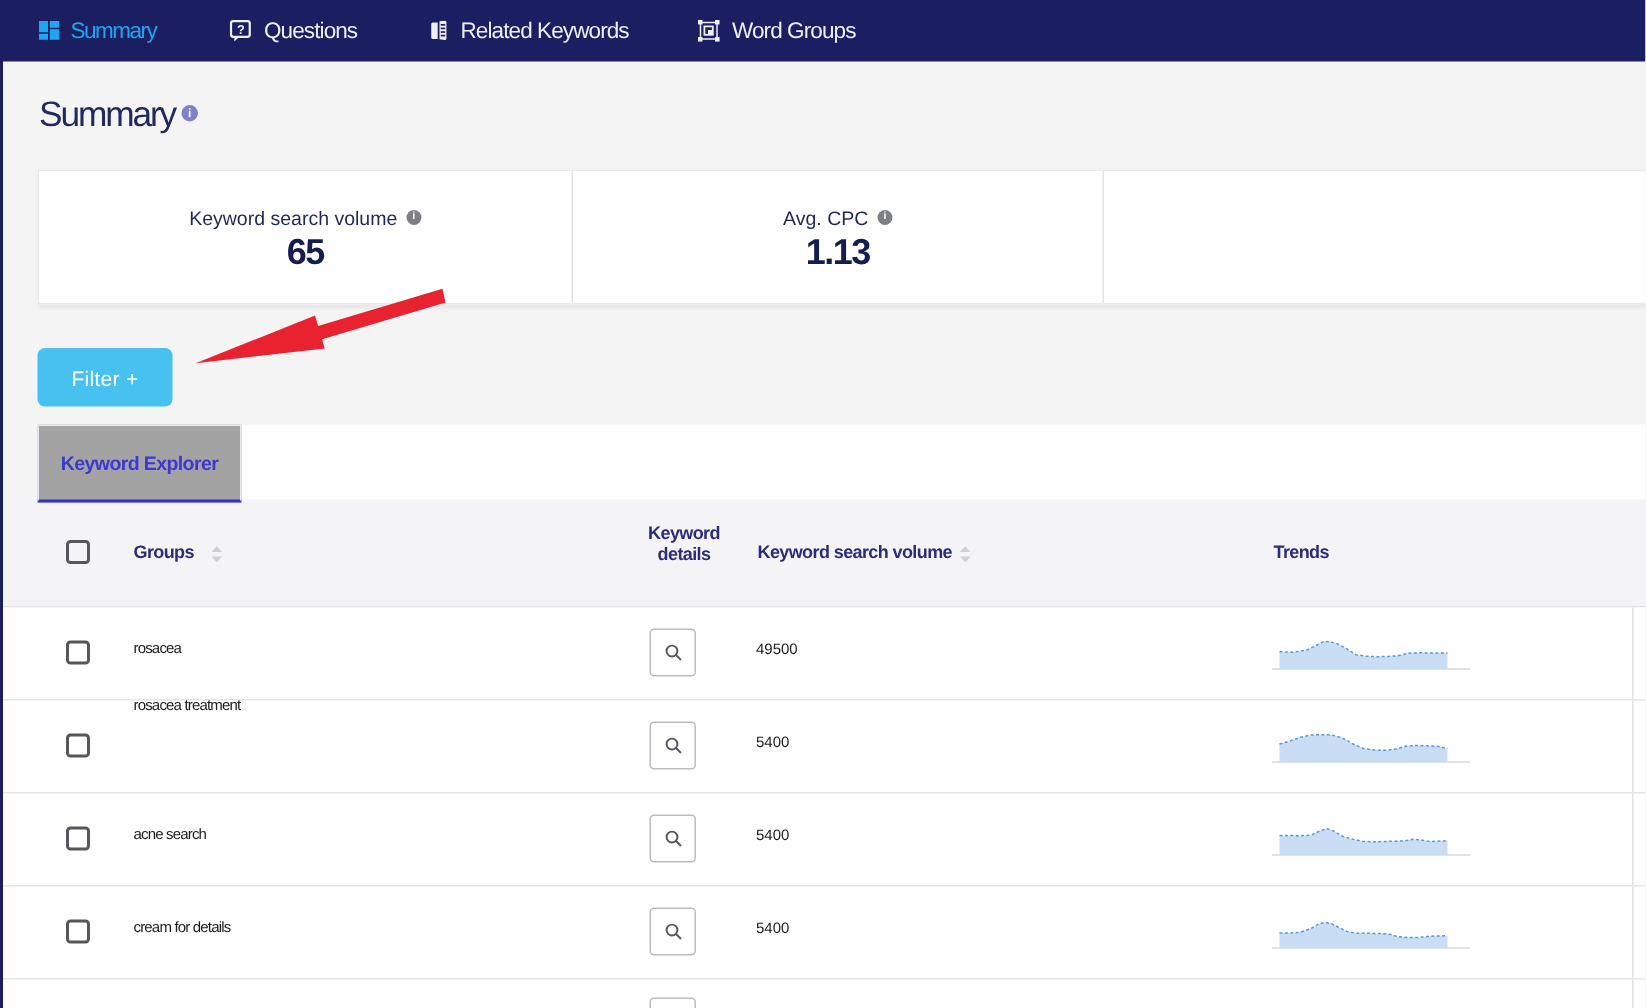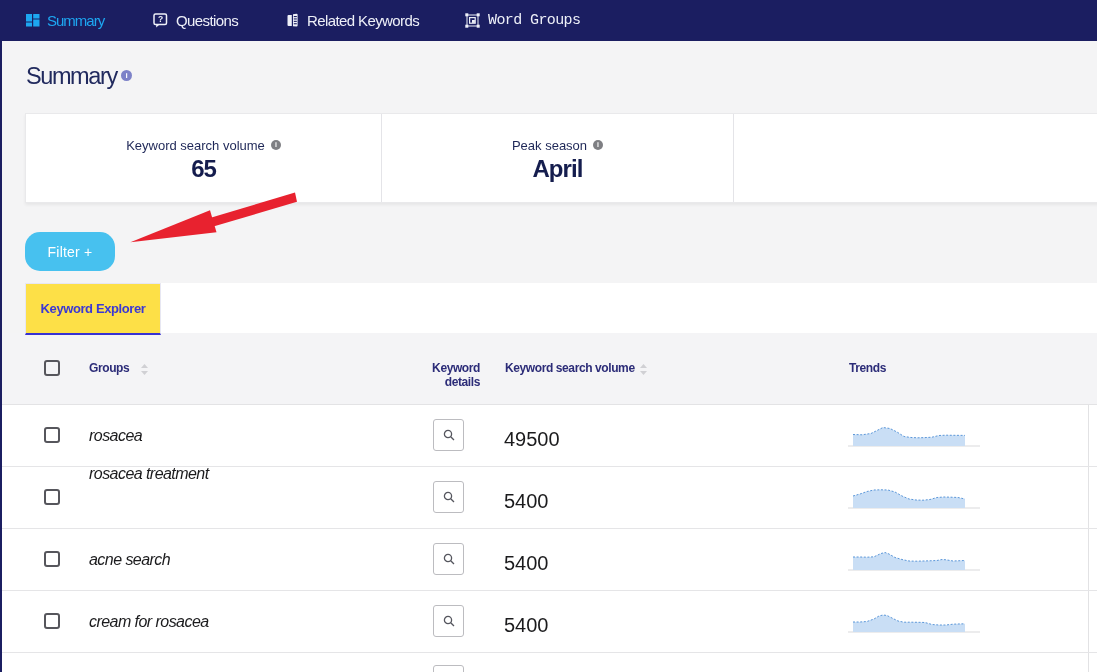--- a/index.html
+++ b/index.html
@@ -20,37 +20,37 @@
 #h1info { left:121px; top:70px; width:11px; height:11px; border-radius:50%; background:#7d82c8; color:#fff; font-size:8px; text-align:center; line-height:11px; font-weight:bold; }
 
 
 #cardbar { left:25px; top:113px; width:1080px; height:90px; background:#fff; border:1px solid #e9e9eb; box-shadow:0 2px 3px rgba(0,0,0,0.06); display:flex; }
 .card { flex:none; height:100%; border-right:1px solid #e4e4e8; display:flex; flex-direction:column; align-items:center; justify-content:center; padding-top:2px; }
 .card .lbl { font-size:13px; color:#1e2757; display:flex; align-items:center; height:20px; }
 .card .lbl .ic { width:10px; height:10px; border-radius:50%; background:#7e7f83; color:#fff; font-size:7px; line-height:10px; text-align:center; font-weight:bold; margin-left:6px; }
 .card .num { font-size:24px; font-weight:bold; color:#151d4e; letter-spacing:-1px; margin-top:0; }
 
 
-#filterbtn { left:25px; top:232px; width:90px; height:39px; background:#47c1ef; border-radius:15px; color:#fff; font-size:14px; display:flex; align-items:center; justify-content:center; letter-spacing:0.2px; padding-right:0; }
+#filterbtn { left:25px; top:232px; width:90px; height:39px; background:#47c1ef; border-radius:5px; color:#fff; font-size:14px; display:flex; align-items:center; justify-content:center; letter-spacing:0.2px; padding-right:0; }
 
 
 #tabstrip { left:25px; top:283px; width:1072px; height:50px; background:#fff; }
-#tab1 { left:25px; top:283px; width:136px; height:52px; background:#fde047; border:1px solid #e7e7f2; border-bottom:2px solid #3631d2; color:#3b38d4; z-index:5; font-weight:bold; font-size:13px; letter-spacing:-0.4px; display:flex; align-items:center; justify-content:center; }
+#tab1 { left:25px; top:283px; width:136px; height:52px; background:#a3a3a3; border:1px solid #e7e7f2; border-bottom:2px solid #3631d2; color:#3b38d4; z-index:5; font-weight:bold; font-size:13px; letter-spacing:-0.4px; display:flex; align-items:center; justify-content:center; }
 
 
 #thead { left:0px; top:333px; width:1097px; height:72px; background:#f4f4f6; border-bottom:1px solid #e3e3e5; }
 .hlbl { position:absolute; font-size:12px; font-weight:bold; letter-spacing:-0.4px; color:#2c2c78; }
 .cb { position:absolute; width:16px; height:16px; border:2px solid #56565c; border-radius:3px; background:transparent; }
 .sort { position:absolute; width:7px; height:11px; }
 
 
 #rows { left:0; top:405px; width:1097px; height:267px; background:#fff; }
 .rowline { position:absolute; left:0; width:1097px; height:1px; background:#e5e5e7; }
-.kw { position:absolute; font-size:16px; letter-spacing:-0.55px; color:#1b1b1d;font-style:italic; }
-.vol { position:absolute; font-size:20px; color:#1b1b1d; }
+.kw { position:absolute; font-size:10px; letter-spacing:-0.55px; color:#1b1b1d; }
+.vol { position:absolute; font-size:10px; color:#1b1b1d; }
 .magbtn { position:absolute; left:433px; width:31px; height:32px; border:1px solid #bcbcc0; border-radius:3px; background:#fff; display:flex; align-items:center; justify-content:center; }
 #vline { left:1088px; top:405px; width:1px; height:267px; background:#e2e2e4; }
 </style>
 </head>
 <body>
 <div id="nav" class="abs"></div>
 
 <div class="navitem" style="left:26px; color:#1da7f2; letter-spacing:-1px;">
   <svg width="14" height="13" viewBox="0 0 14 13" style="margin-right:7px;">
     <rect x="0" y="0" width="6" height="7.5" fill="#1da7f2"></rect>
@@ -72,21 +72,21 @@
   <svg width="13" height="15" viewBox="0 0 13 15" style="margin-right:8px;">
     <path d="M1.5 3 Q1.5 2 2.5 2 L5.8 2 L5.8 13 L2.5 13 Q1.5 13 1.5 12 Z" fill="#eef0f8"></path>
     <path d="M7 1.2 L10.5 0.8 Q11.6 0.8 11.6 1.8 L11.6 12.6 Q11.6 13.6 10.5 13.6 L7 13.2 Z" fill="#eef0f8"></path>
     <rect x="7.8" y="3" width="3" height="1.1" fill="#1b1e61"></rect>
     <rect x="7.8" y="5.4" width="3" height="1.1" fill="#1b1e61"></rect>
     <rect x="7.8" y="7.8" width="3" height="1.1" fill="#1b1e61"></rect>
     <rect x="7.8" y="10.2" width="3" height="1.1" fill="#1b1e61"></rect>
   </svg>
   Related Keywords
 </div>
-<div class="navitem" style="left:465px;font-family:Liberation Mono, monospace;">
+<div class="navitem" style="left:465px;">
   <svg width="15" height="15" viewBox="0 0 15 15" style="margin-right:8px;">
     <rect x="2" y="2" width="11" height="11" fill="none" stroke="#eef0f8" stroke-width="1"></rect>
     <rect x="0.3" y="0.3" width="3" height="3" fill="#eef0f8"></rect>
     <rect x="11.7" y="0.3" width="3" height="3" fill="#eef0f8"></rect>
     <rect x="0.3" y="11.7" width="3" height="3" fill="#eef0f8"></rect>
     <rect x="11.7" y="11.7" width="3" height="3" fill="#eef0f8"></rect>
     <rect x="4.6" y="4.6" width="5.6" height="5.6" fill="none" stroke="#eef0f8" stroke-width="1.2"></rect>
     <rect x="7" y="7" width="2.9" height="2.9" fill="#eef0f8"></rect>
   </svg>
   Word Groups
@@ -95,23 +95,23 @@
 <div id="leftedge" class="abs"></div>
 
 <div id="h1" class="abs">Summary</div>
 <div id="h1info" class="abs">i</div>
 
 <div id="cardbar" class="abs">
   <div class="card" style="width:356px;">
     <div class="lbl">Keyword search volume<span class="ic">i</span></div>
     <div class="num">65</div>
   </div>
-  <div class="card" style="width:352px;">
-    <div class="lbl">Peak season<span class="ic">i</span></div>
-    <div class="num" style="letter-spacing:-0.9px;">April</div>
+  <div class="card" style="width:354px;">
+    <div class="lbl">Avg. CPC<span class="ic">i</span></div>
+    <div class="num">1.13</div>
   </div>
   <div class="card" style="width:120px; border-right:none;"></div>
 </div>
 
 <div id="filterbtn" class="abs">Filter +</div>
 
 <svg class="abs" style="left:125px; top:185px;" width="180" height="65" viewBox="0 0 180 65">
   <polygon points="5.4,57.2 85,25.3 91.5,47.3" fill="#e8222f"></polygon>
   <polygon points="86.5,32.5 170,7.5 172,16.7 87.5,41.8" fill="#e8222f"></polygon>
 </svg>
@@ -119,21 +119,21 @@
 <div id="tabstrip" class="abs"></div>
 <div id="tab1" class="abs">Keyword Explorer</div>
 
 <div id="thead" class="abs"></div>
 <div class="cb abs" style="left:44px; top:360px;"></div>
 <div class="hlbl abs" style="left:89px; top:361px;">Groups</div>
 <svg class="sort abs" style="left:141px; top:364px;" viewBox="0 0 7 11">
   <path d="M3.5 0 L7 4 L0 4 Z" fill="#d0d0d4"></path>
   <path d="M3.5 11 L7 7 L0 7 Z" fill="#d0d0d4"></path>
 </svg>
-<div class="hlbl abs" style="left:432px; top:361px; width:48px; text-align:right; line-height:14px;">Keyword details</div>
+<div class="hlbl abs" style="left:432px; top:348px; width:48px; text-align:center; line-height:14px;">Keyword details</div>
 <div class="hlbl abs" style="left:505px; top:361px;">Keyword search volume</div>
 <svg class="sort abs" style="left:640px; top:364px;" viewBox="0 0 7 11">
   <path d="M3.5 0 L7 4 L0 4 Z" fill="#d0d0d4"></path>
   <path d="M3.5 11 L7 7 L0 7 Z" fill="#d0d0d4"></path>
 </svg>
 <div class="hlbl abs" style="left:849px; top:361px;">Trends</div>
 
 <div id="rows" class="abs"></div>
 <div id="vline" class="abs"></div>
 <div class="rowline" style="top:466px;"></div>
@@ -180,21 +180,21 @@
     </svg>
   </div>
 <div class="vol abs" style="left:504px; top:552px;">5400</div>
 <svg class="abs" style="left:846px; top:548px;" width="136" height="25" viewBox="0 0 136 25">
   <line x1="2" y1="22" x2="134" y2="22" stroke="#d9d9db" stroke-width="1"></line>
   <path d="M7 9 L14 9 L21 9.2 L28 8.8 L35 5.5 L39 4.5 L43 6 L49 9.5 L56 11.5 L63 13 L70 13.2 L77 13 L84 12.8 L91 12.5 L96 11.5 L100 11.8 L107 13 L112 12.8 L119 12.5 L119 22 L7 22 Z" fill="#c9def5"></path>
   <path d="M7 9 L14 9 L21 9.2 L28 8.8 L35 5.5 L39 4.5 L43 6 L49 9.5 L56 11.5 L63 13 L70 13.2 L77 13 L84 12.8 L91 12.5 L96 11.5 L100 11.8 L107 13 L112 12.8 L119 12.5" fill="none" stroke="#5b97d9" stroke-width="1" stroke-dasharray="2 1.6"></path>
 </svg>
 
 <div class="cb abs" style="left:44px; top:613px;"></div>
-<div class="kw abs" style="left:89px; top:613px;">cream for rosacea</div>
+<div class="kw abs" style="left:89px; top:613px;">cream for details</div>
 <div class="magbtn abs" style="top:605px;">
     <svg width="14" height="14" viewBox="0 0 14 14">
       <circle cx="6" cy="6" r="3.6" fill="none" stroke="#55565e" stroke-width="1.3"></circle>
       <line x1="8.7" y1="8.7" x2="12" y2="12" stroke="#55565e" stroke-width="1.3"></line>
     </svg>
   </div>
 <div class="vol abs" style="left:504px; top:614px;">5400</div>
 <svg class="abs" style="left:846px; top:610px;" width="136" height="25" viewBox="0 0 136 25">
   <line x1="2" y1="22" x2="134" y2="22" stroke="#d9d9db" stroke-width="1"></line>
   <path d="M7 12 L14 12 L21 11.5 L28 9 L33 6 L37 5 L41 5.5 L46 8 L52 11 L58 12.2 L65 12.2 L72 12.3 L79 12.5 L86 14.5 L93 15 L100 15 L107 14.2 L112 14 L119 13.8 L119 22 L7 22 Z" fill="#c9def5"></path>

